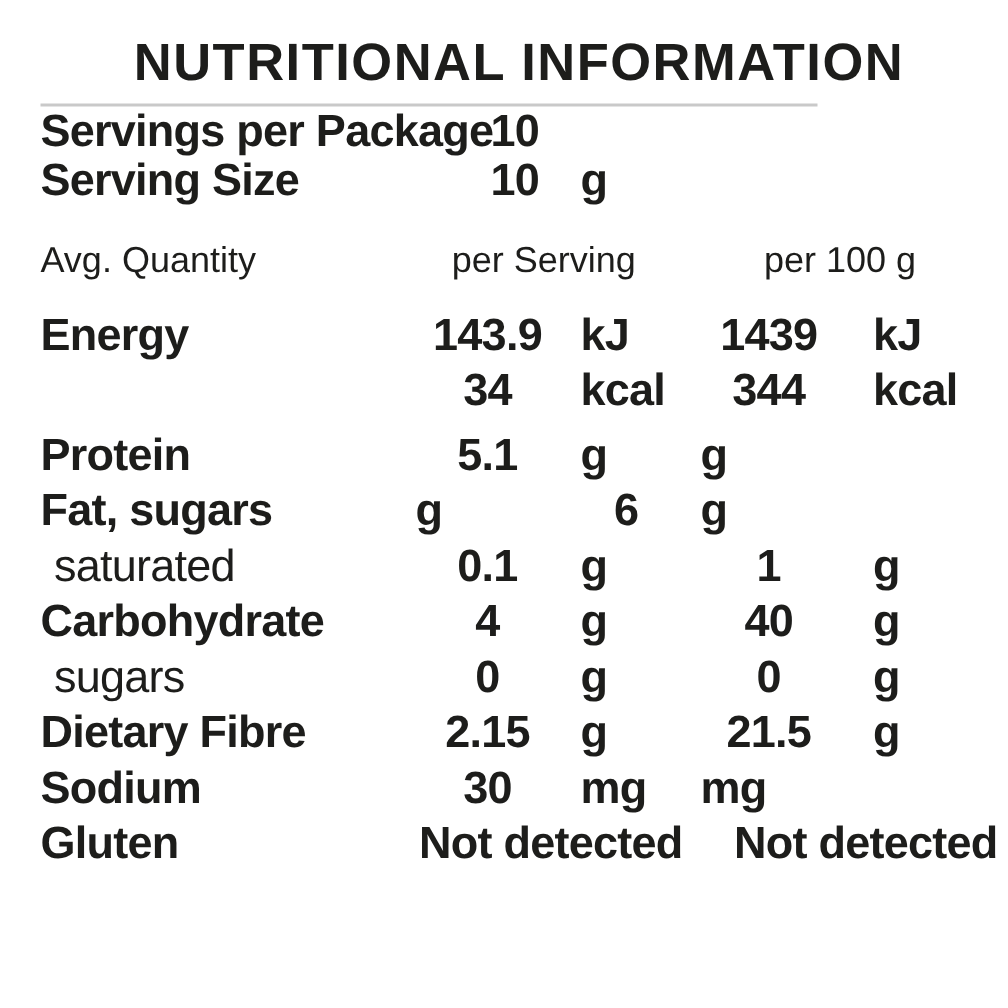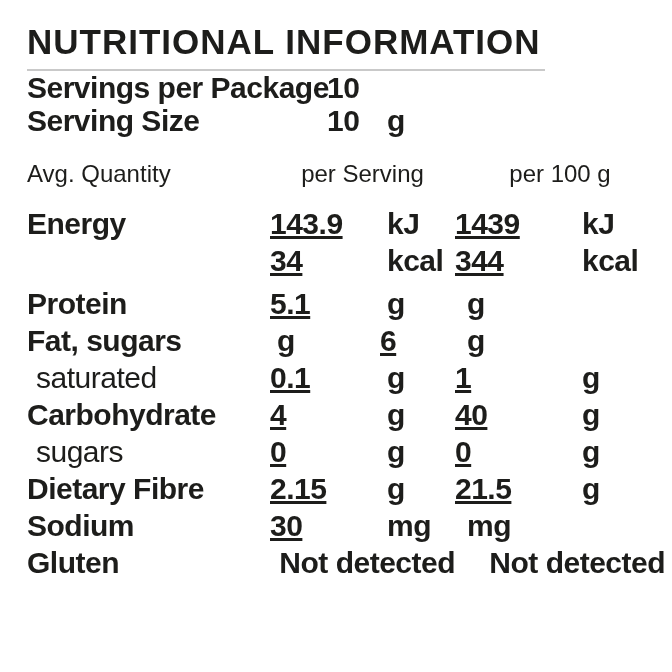--- a/index.html
+++ b/index.html
@@ -18,20 +18,21 @@
     padding: 24px 7px 0 27px;
     box-sizing: border-box;
     width: 672px;
   }
   .title {
     font-size: 35px;
     font-weight: 700;
     letter-spacing: 1px;
     line-height: 36px;
     white-space: nowrap;
+    text-align: center;
   }
   .rule {
     height: 2px;
     background: #c9c9c9;
     margin-top: 9px;
     width: 518px;
   }
   .top-block { }
   .top-row {
     display: grid;
@@ -59,21 +60,21 @@
 
   .n-row {
     display: grid;
     grid-template-columns: 243px 110px 75px 115px 95px;
     font-size: 30px;
     font-weight: 700;
     letter-spacing: -0.5px;
     line-height: 37px;
     white-space: nowrap;
   }
-  .n-row .num { text-align: left; text-decoration: underline; }
+  .n-row .num { text-align: center; }
   .n-row .u2 { padding-left: 7px; }
   .n-row .u3 { padding-left: 12px; }
   .n-row.gap { margin-top: 6px; }
   .n-row .lbl.sub { font-weight: 400; padding-left: 9px; }
   .span-serving { grid-column: 2 / span 2; text-align: right; }
   .span-100g    { grid-column: 4 / span 2; text-align: right; }
 </style>
 </head>
 <body>
 

